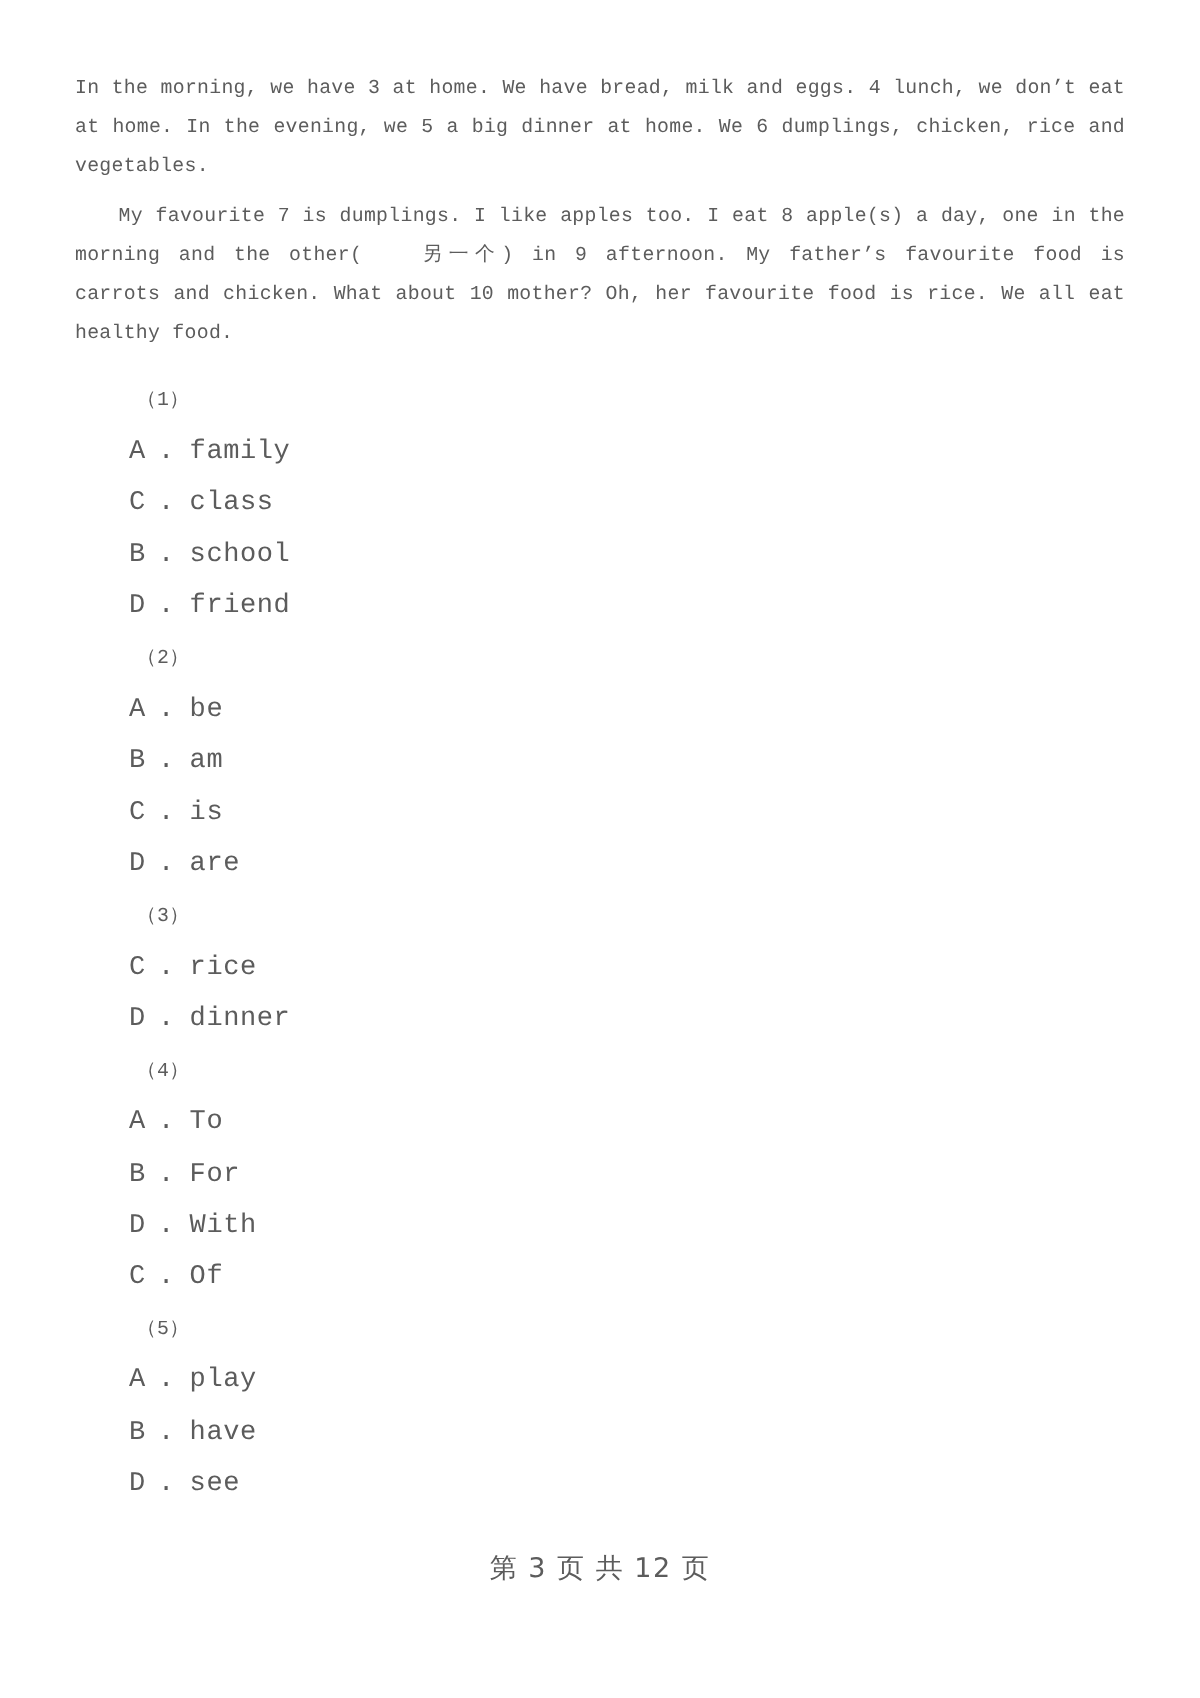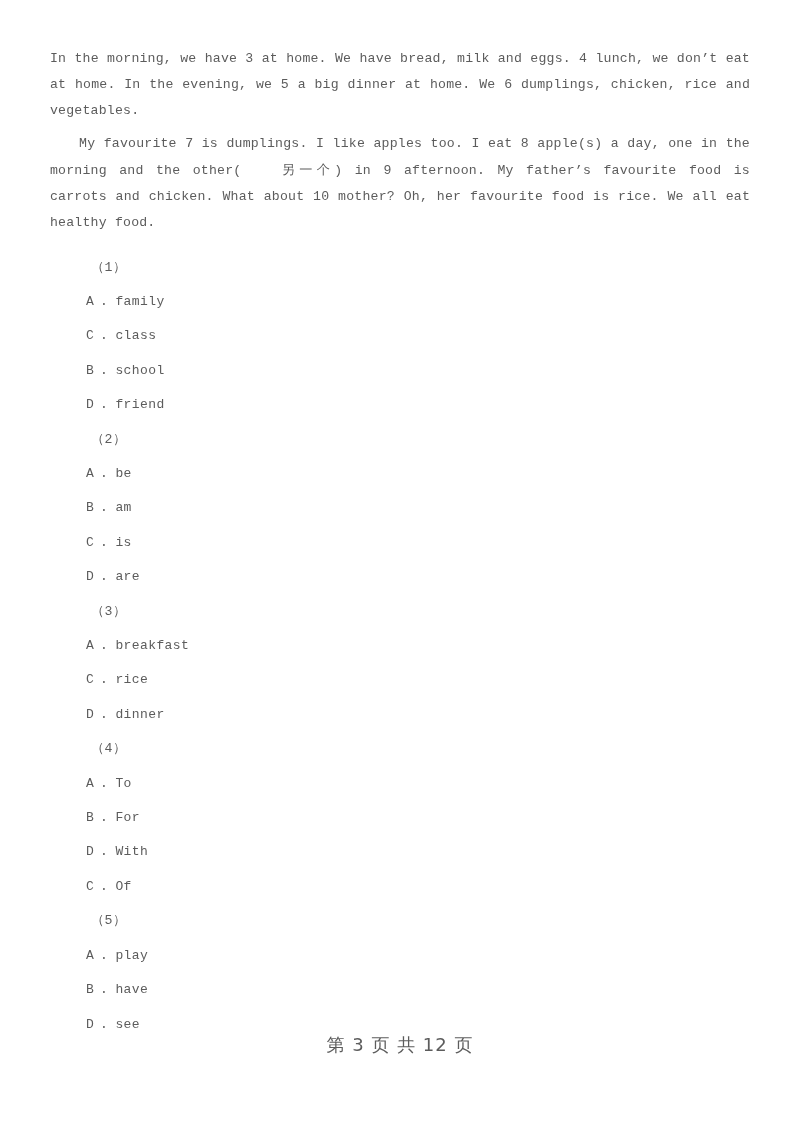--- a/index.html
+++ b/index.html
@@ -66,21 +66,21 @@
   }
   .q-number {
     font-size: 13.2px;
     line-height: 34.4px;
     color: #5c5c5c;
     padding-left: 41px;
     letter-spacing: 0.4px;
     white-space: nowrap;
   }
   .option {
-    font-size: 13px;
+    font-size: 18px;
     line-height: 34.4px;
     color: #5c5c5c;
     padding-left: 36px;
     letter-spacing: 0.4px;
     white-space: nowrap;
   }
   .opt-letter {
     display: inline-block;
   }
   .opt-sep {
@@ -129,21 +129,20 @@
       <div class="question-block">
         <div class="q-number">（2）</div>
         <div class="option"><span class="opt-letter">A</span><span class="opt-sep">.</span><span class="opt-text">be</span></div>
         <div class="option"><span class="opt-letter">B</span><span class="opt-sep">.</span><span class="opt-text">am</span></div>
         <div class="option"><span class="opt-letter">C</span><span class="opt-sep">.</span><span class="opt-text">is</span></div>
         <div class="option"><span class="opt-letter">D</span><span class="opt-sep">.</span><span class="opt-text">are</span></div>
       </div>
 
       <div class="question-block">
         <div class="q-number">（3）</div>
-        <div class="option"><span class="opt-letter">A</span><span class="opt-sep">.</span><span class="opt-text">breakfast</span></div>
         <div class="option"><span class="opt-letter">C</span><span class="opt-sep">.</span><span class="opt-text">rice</span></div>
         <div class="option"><span class="opt-letter">D</span><span class="opt-sep">.</span><span class="opt-text">dinner</span></div>
       </div>
 
       <div class="question-block">
         <div class="q-number">（4）</div>
         <div class="option"><span class="opt-letter">A</span><span class="opt-sep">.</span><span class="opt-text">To</span></div>
         <div class="option"><span class="opt-letter">B</span><span class="opt-sep">.</span><span class="opt-text">For</span></div>
         <div class="option"><span class="opt-letter">D</span><span class="opt-sep">.</span><span class="opt-text">With</span></div>
         <div class="option"><span class="opt-letter">C</span><span class="opt-sep">.</span><span class="opt-text">Of</span></div>

